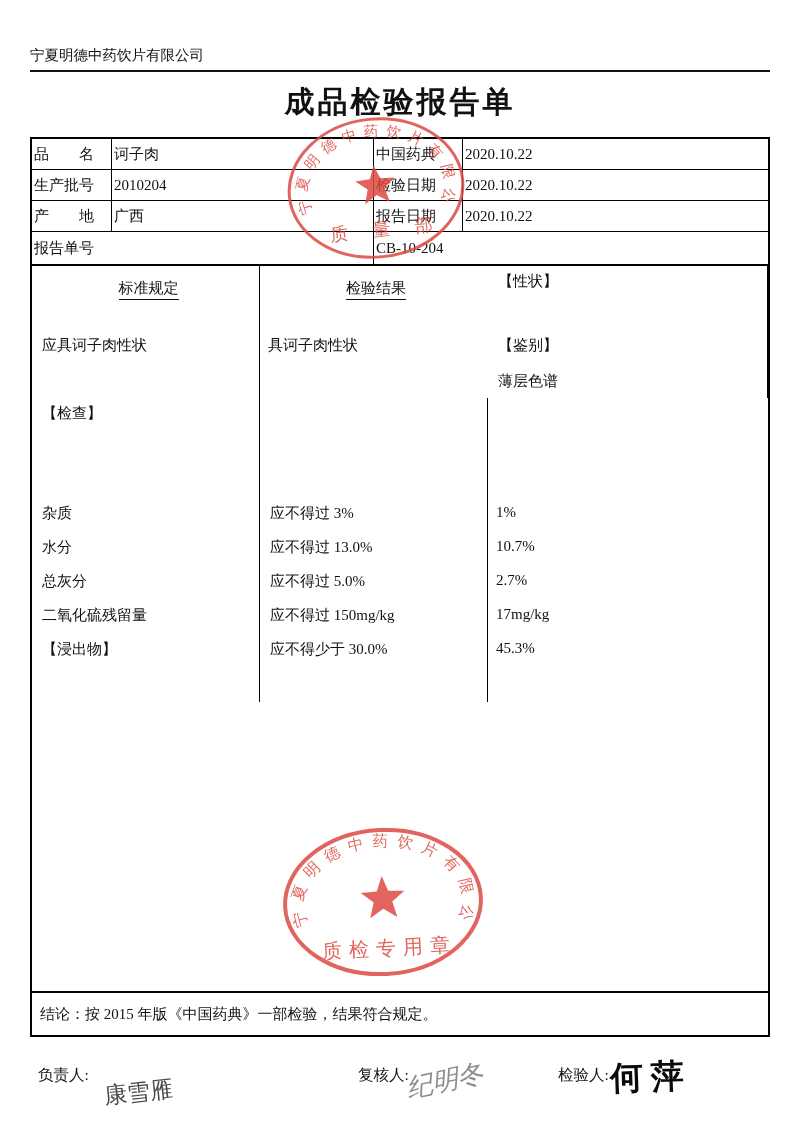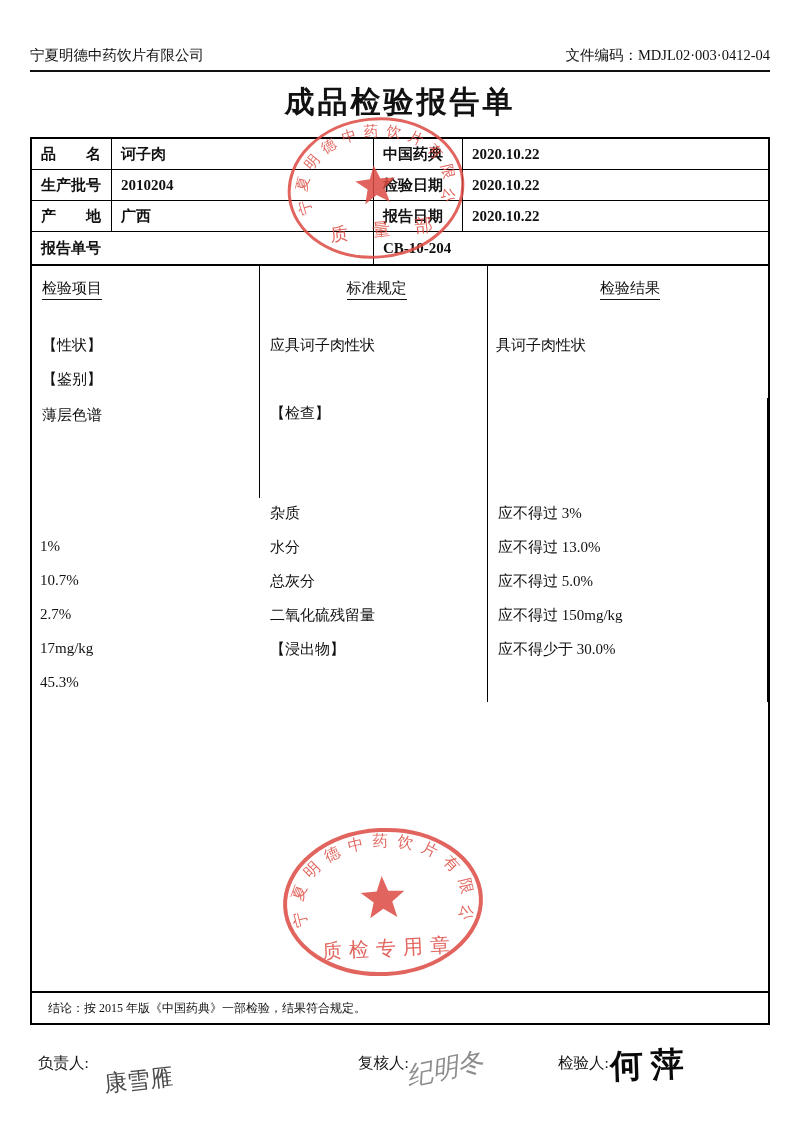--- a/index.html
+++ b/index.html
@@ -22,22 +22,22 @@
   }
 
   
   .info-table {
     margin-top:14px; border:2px solid #000;
     display:grid; grid-template-columns:80px 262px 89px 1fr;
     grid-template-rows:31px 31px 31px 32px;
   }
   .icell {
     border-right:1px solid #000; border-bottom:1px solid #000;
-    font-size:15px; display:flex; align-items:center; padding-left:9px;
-    white-space:pre; overflow:hidden;font-weight:bold;
+    font-size:15px; display:flex; align-items:center; padding-left:2px;
+    white-space:pre; overflow:hidden;
   }
   .icell.no-r { border-right:0; }
   .icell.no-b { border-bottom:0; }
   .icell.span2 { grid-column:1 / 3; }
   .icell.span2v { grid-column:3 / 5; }
 
   
   .main-table {
     border:2px solid #000; border-top:0;
     display:grid; grid-template-columns:228px 228px 1fr;
@@ -47,22 +47,22 @@
   .mcell { border-right:1px solid #000; font-size:15px; padding:6px 4px 0 10px; overflow:hidden; }
   .mcell.c3 { border-right:0; padding-left:8px; }
   .mcell.head { padding-top:13px; }
   .mcell.center { text-align:center; }
   .headline { border-bottom:1px solid #111; padding-bottom:3px; }
   .longtext { font-size:14px; line-height:34px; max-width:218px; padding-top:0; }
   .mcell.tlc { padding-top:8px; }
 
   
   .conclusion {
-    border:2px solid #000; border-top:0; height:32px;
-    display:flex; align-items:center; padding-left:16px; font-size:12px;
+    border:2px solid #000; border-top:0; height:44px;
+    display:flex; align-items:center; padding-left:8px; font-size:15px;
   }
 
   
   .signatures { position:relative; height:86px; margin-top:20px; font-size:15.5px; }
   .sig-label { position:absolute; top:8px; }
   .sig-label.l1 { left:8px; }
   .sig-label.l2 { left:328px; }
   .sig-label.l3 { left:528px; }
   .sig-name { position:absolute; white-space:nowrap; }
   .sig-name.n1 { left:74px; top:20px; font-size:23px; color:#4a4a4a; transform:rotate(-6deg); }
@@ -74,21 +74,20 @@
   .stamp-top { left:283px; top:114px; transform:rotate(-6deg); }
   .stamp-bottom { left:280px; top:826px; transform:rotate(-3deg); }
 </style>
 </head>
 <body>
 
 <div class="content">
 
   <div class="doc-header">
     <span>宁夏明德中药饮片有限公司</span>
-    <span>文件编码：MDJL02·003·0412-04</span>
   </div>
 
   <div class="doc-title">成品检验报告单</div>
 
   <div class="info-table">
     <div class="icell">品　　名</div>
     <div class="icell">诃子肉</div>
     <div class="icell">中国药典</div>
     <div class="icell no-r">2020.10.22</div>
 
@@ -100,21 +99,20 @@
     <div class="icell">产　　地</div>
     <div class="icell">广西</div>
     <div class="icell">报告日期</div>
     <div class="icell no-r">2020.10.22</div>
 
     <div class="icell span2 no-b">报告单号</div>
     <div class="icell span2v no-r no-b">CB-10-204</div>
   </div>
 
   <div class="main-table">
-    <div class="mcell head"><span class="headline">检验项目</span></div>
     <div class="mcell head center"><span class="headline">标准规定</span></div>
     <div class="mcell c3 head center"><span class="headline">检验结果</span></div>
 
     <div class="mcell">【性状】</div>
     <div class="mcell">应具诃子肉性状</div>
     <div class="mcell c3">具诃子肉性状</div>
 
     <div class="mcell">【鉴别】</div>
     <div class="mcell"></div>
     <div class="mcell c3"></div>

